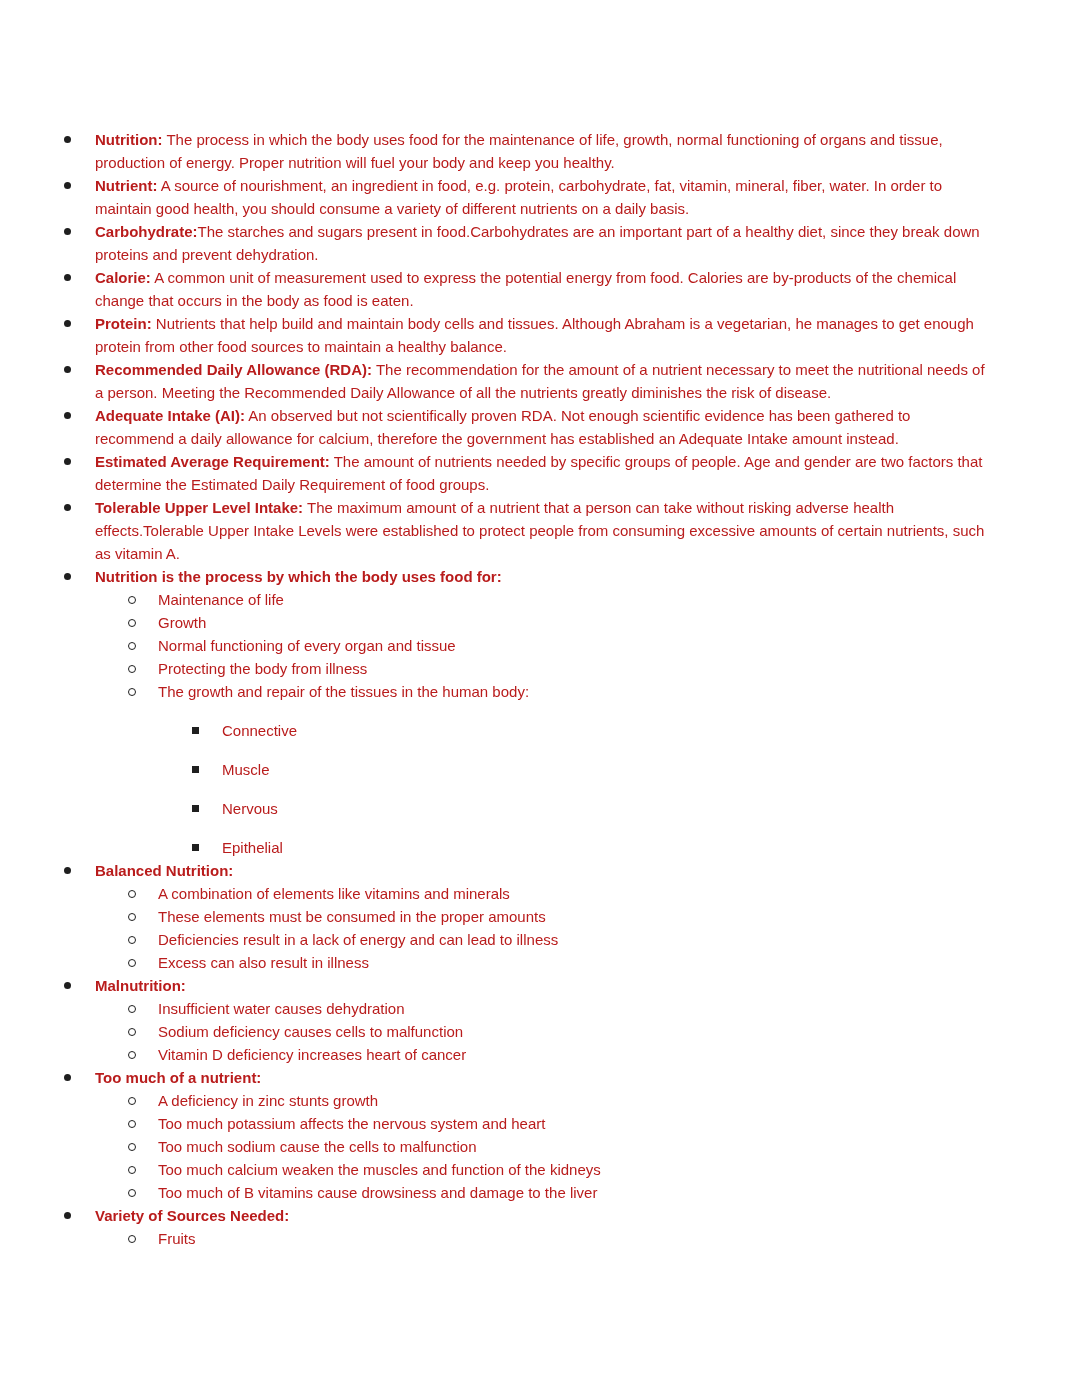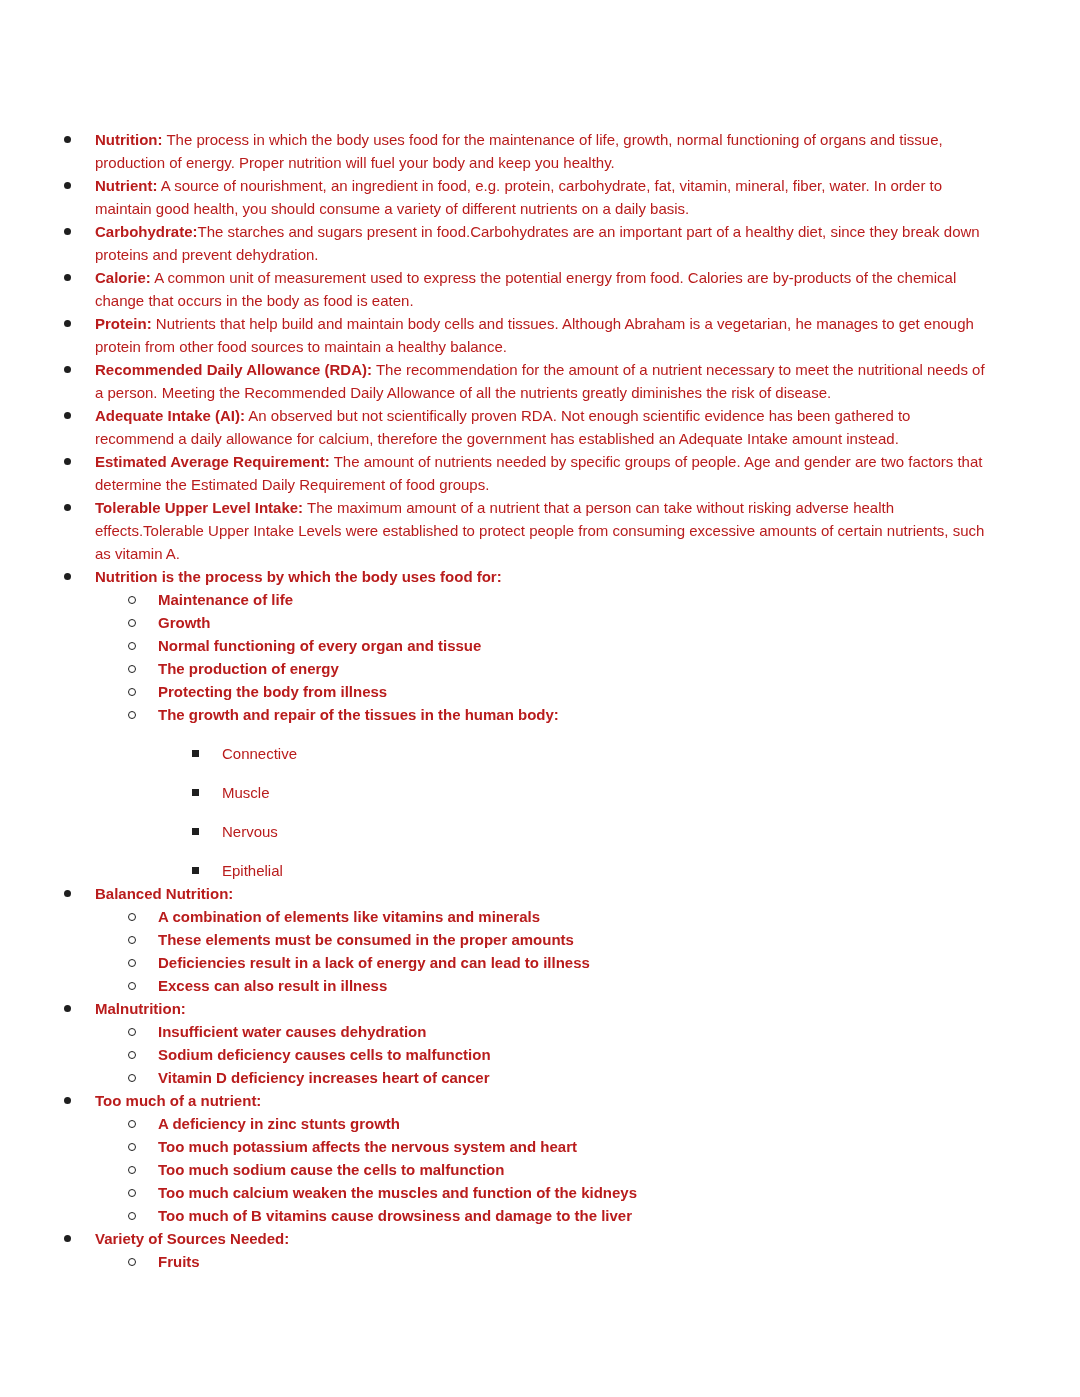--- a/index.html
+++ b/index.html
@@ -19,21 +19,21 @@
     line-height: 23px;
     color: #b91c1c;
   }
   .notes-list { width: 100%; }
   .item {
     position: relative;
     box-sizing: border-box;
     width: 100%;
   }
   .item.l1 { padding-left: 95px; }
-  .item.l2 { padding-left: 158px; font-weight: bold; }
+  .item.l2 { padding-left: 158px; }
   .item.l3 { padding-left: 222px; margin-top: 16px; }
   .marker {
     position: absolute;
     top: 8px;
     display: inline-block;
   }
   .marker.m1 {
     left: 64px;
     width: 7px; height: 7px;
     border-radius: 50%;
@@ -64,21 +64,20 @@
       <div class="item l1"><span class="marker m1"></span><span class="bold">Calorie:</span><span> A common unit of measurement used to express the potential energy from food. Calories are by-products of the chemical change that occurs in the body as food is eaten.</span></div>
       <div class="item l1"><span class="marker m1"></span><span class="bold">Protein:</span><span> Nutrients that help build and maintain body cells and tissues. Although Abraham is a vegetarian, he manages to get enough protein from other food sources to maintain a healthy balance.</span></div>
       <div class="item l1"><span class="marker m1"></span><span class="bold">Recommended Daily Allowance (RDA):</span><span> The recommendation for the amount of a nutrient necessary to meet the nutritional needs of a person. Meeting the Recommended Daily Allowance of all the nutrients greatly diminishes the risk of disease.</span></div>
       <div class="item l1"><span class="marker m1"></span><span class="bold">Adequate Intake (AI):</span><span> An observed but not scientifically proven RDA. Not enough scientific evidence has been gathered to recommend a daily allowance for calcium, therefore the government has established an Adequate Intake amount instead.</span></div>
       <div class="item l1"><span class="marker m1"></span><span class="bold">Estimated Average Requirement:</span><span> The amount of nutrients needed by specific groups of people. Age and gender are two factors that determine the Estimated Daily Requirement of food groups.</span></div>
       <div class="item l1"><span class="marker m1"></span><span class="bold">Tolerable Upper Level Intake:</span><span> The maximum amount of a nutrient that a person can take without risking adverse health effects.Tolerable Upper Intake Levels were established to protect people from consuming excessive amounts of certain nutrients, such as vitamin A.</span></div>
       <div class="item l1"><span class="marker m1"></span><span class="bold">Nutrition is the process by which the body uses food for:</span></div>
       <div class="item l2"><span class="marker m2"></span><span>Maintenance of life</span></div>
       <div class="item l2"><span class="marker m2"></span><span>Growth</span></div>
       <div class="item l2"><span class="marker m2"></span><span>Normal functioning of every organ and tissue</span></div>
-      <div class="item l2"><span class="marker m2"></span><span>The production of energy</span></div>
       <div class="item l2"><span class="marker m2"></span><span>Protecting the body from illness</span></div>
       <div class="item l2"><span class="marker m2"></span><span>The growth and repair of the tissues in the human body:</span></div>
       <div class="item l3"><span class="marker m3"></span><span>Connective</span></div>
       <div class="item l3"><span class="marker m3"></span><span>Muscle</span></div>
       <div class="item l3"><span class="marker m3"></span><span>Nervous</span></div>
       <div class="item l3"><span class="marker m3"></span><span>Epithelial</span></div>
       <div class="item l1"><span class="marker m1"></span><span class="bold">Balanced Nutrition:</span></div>
       <div class="item l2"><span class="marker m2"></span><span>A combination of elements like vitamins and minerals</span></div>
       <div class="item l2"><span class="marker m2"></span><span>These elements must be consumed in the proper amounts</span></div>
       <div class="item l2"><span class="marker m2"></span><span>Deficiencies result in a lack of energy and can lead to illness</span></div>

